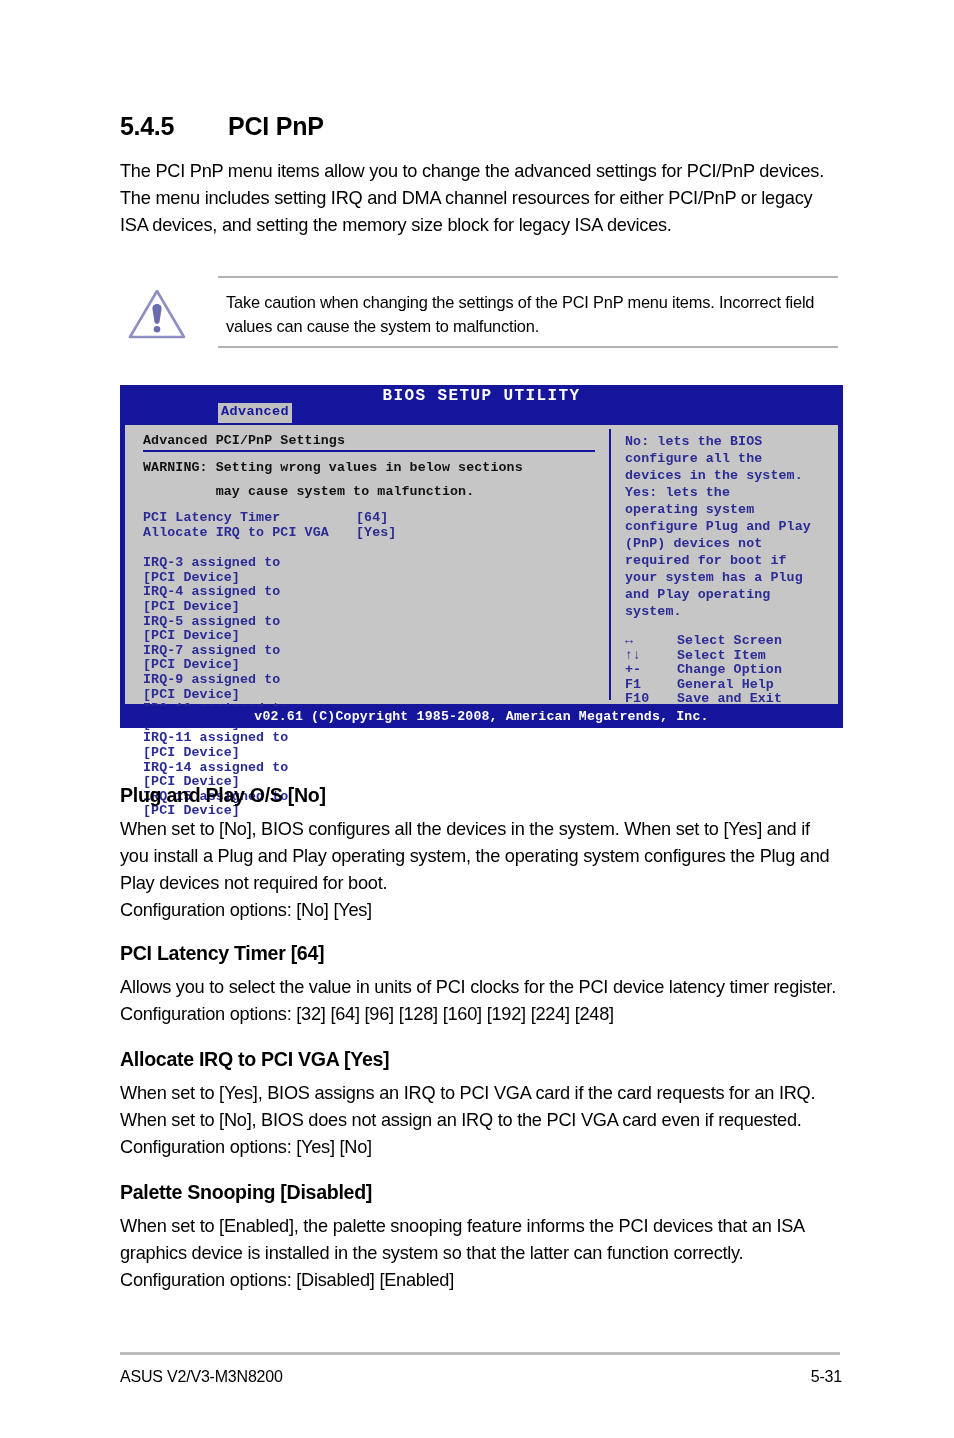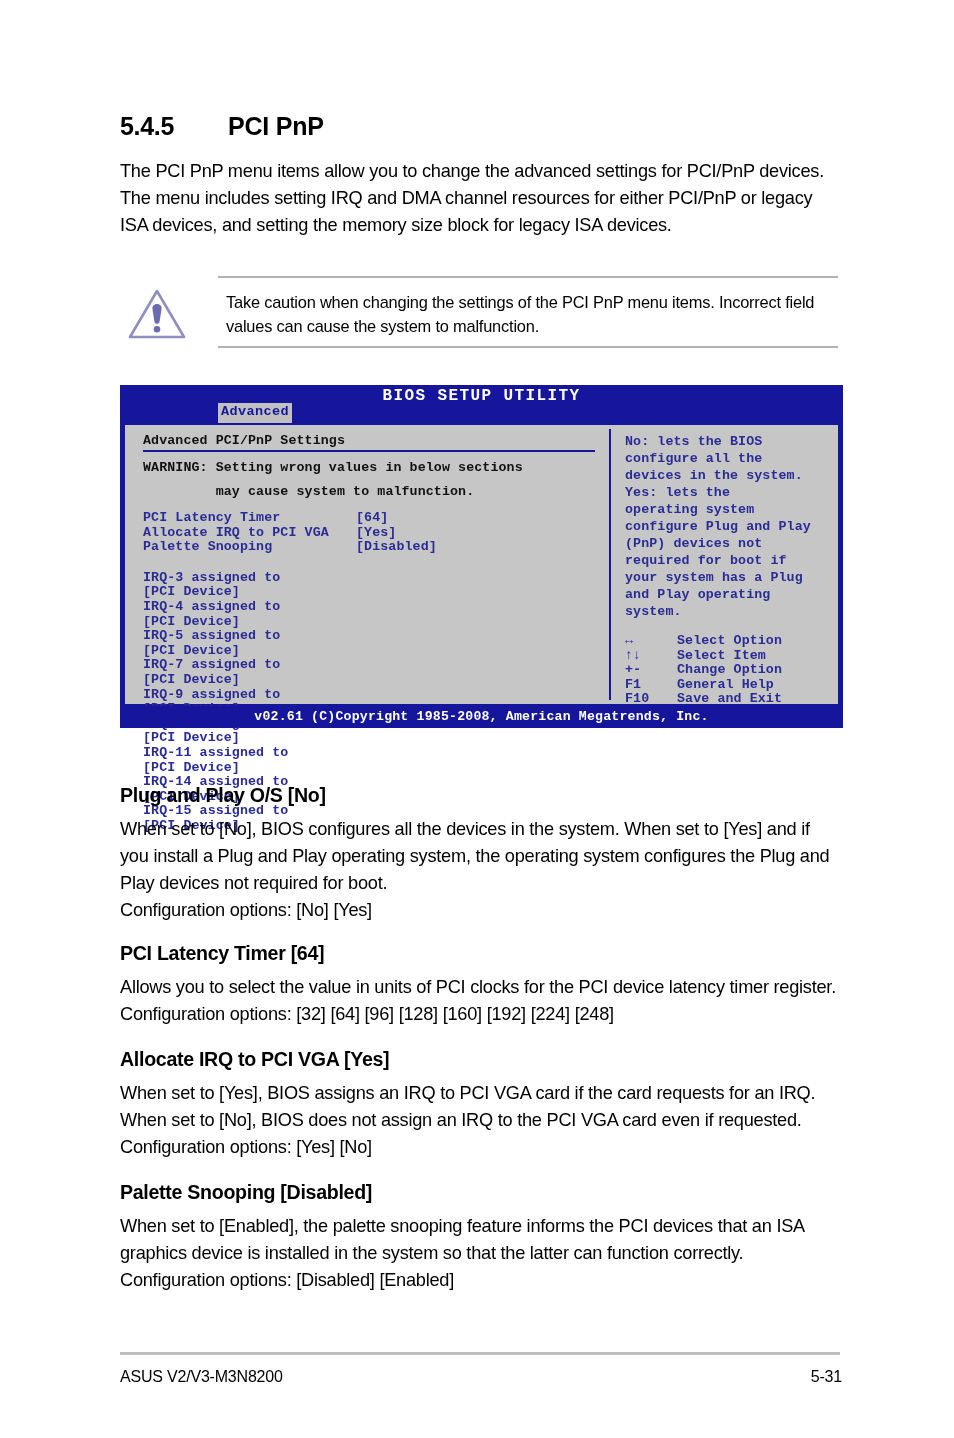--- a/index.html
+++ b/index.html
@@ -316,24 +316,20 @@
 
         <div class="opt-list">
           <div class="opt-row">
             <span class="k">PCI Latency Timer</span>
             <span class="v">[64]</span>
           </div>
           <div class="opt-row">
             <span class="k">Allocate IRQ to PCI VGA</span>
             <span class="v">[Yes]</span>
           </div>
-          <div class="opt-row">
-            <span class="k">Palette Snooping</span>
-            <span class="v">[Disabled]</span>
-          </div>
         </div>
 
         <div class="irq-list">
           <div class="irq-row">
             <span class="k">IRQ-3 assigned to</span>
             <span class="v">[PCI Device]</span>
           </div>
           <div class="irq-row">
             <span class="k">IRQ-4 assigned to</span>
             <span class="v">[PCI Device]</span>
@@ -379,21 +375,21 @@
 operating system
 configure Plug and Play
 (PnP) devices not
 required for boot if
 your system has a Plug
 and Play operating
 system.</div>
         <div class="keys">
           <div class="key-row">
             <span class="kk">↔</span>
-            <span class="ka">Select Option</span>
+            <span class="ka">Select Screen</span>
           </div>
           <div class="key-row">
             <span class="kk">↑↓</span>
             <span class="ka">Select Item</span>
           </div>
           <div class="key-row">
             <span class="kk">+-</span>
             <span class="ka">Change Option</span>
           </div>
           <div class="key-row">

